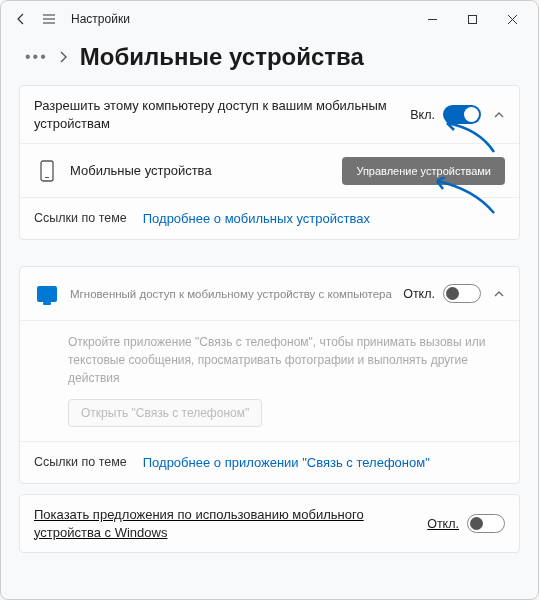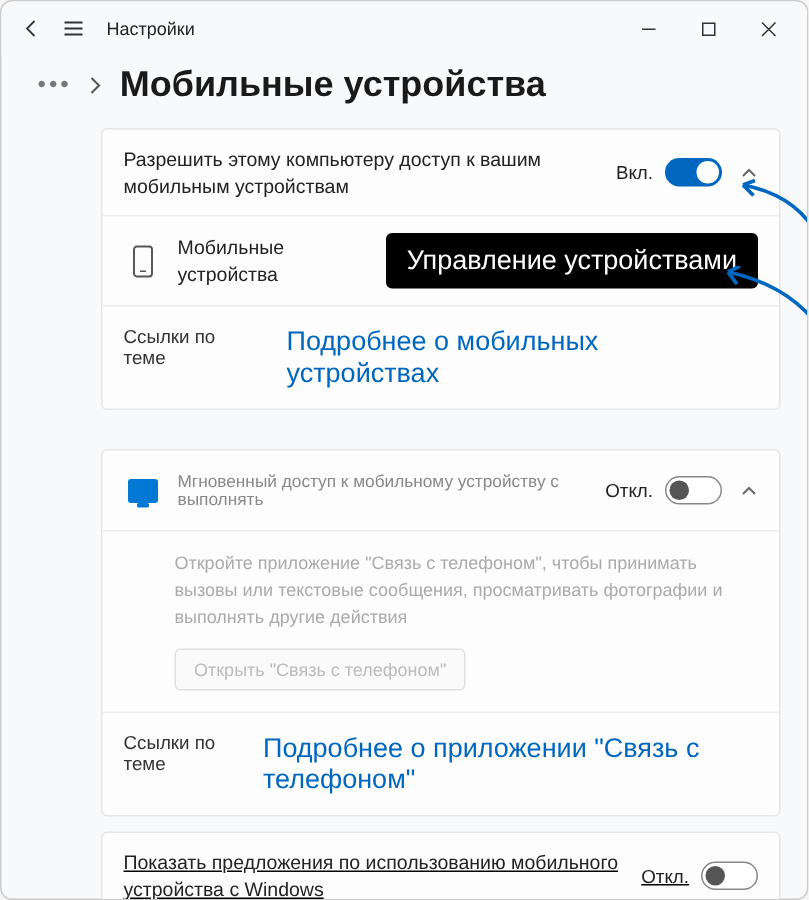--- a/index.html
+++ b/index.html
@@ -7,41 +7,41 @@
     .window { width: 100%; height: 100%; background: #f8f9fa; border: 1px solid #ccc; border-radius: 8px; display: flex; flex-direction: column; }
     .titlebar { height: 36px; display: flex; align-items: center; padding: 0 6px; background: #f8f9fa; border-radius: 8px 8px 0 0; }
     .tb-btn { width: 28px; height: 28px; display: flex; align-items: center; justify-content: center; color: #333; }
     .tb-title { font-size: 12px; color: #222; margin-left: 8px; flex: 1; }
     .win-controls { display: flex; gap: 0; }
     .win-btn { width: 40px; height: 32px; display: flex; align-items: center; justify-content: center; color: #333; }
     .header { display: flex; align-items: center; padding: 6px 24px 14px 24px; gap: 10px; }
     .header-dots { color: #777; font-size: 16px; letter-spacing: 2px; }
     .header-chev { color: #555; }
     .page-title { font-size: 24px; font-weight: 600; color: #1a1a1a; margin-left: 2px; }
-    .content { flex: 1; padding: 0 18px 10px 18px; overflow-y: auto; margin-left: 48px; }
+    .content { flex: 1; padding: 0 18px 10px 18px; overflow-y: auto; }
     .card { background: #fdfdfd; border: 1px solid #e6e6e6; border-radius: 4px; margin-bottom: 10px; }
     .row { display: flex; align-items: center; padding: 11px 14px; border-bottom: 1px solid #eee; min-height: 54px; }
     .row:last-child { border-bottom: none; text-decoration: underline; }
     .row-text { flex: 1; }
     .row-title { font-size: 13px; color: #222; line-height: 1.35; }
     .row-sub { font-size: 11.5px; color: #888; margin-top: 1px; }
     .row-icon { width: 26px; display: flex; align-items: center; justify-content: center; margin-right: 10px; color: #555; }
     .monitor-icon { width: 20px; height: 16px; background: #0078d4; border-radius: 2px; position: relative; }
     .monitor-icon::after { content: ''; position: absolute; bottom: -3px; left: 6px; width: 8px; height: 3px; background: #0078d4; border-radius: 1px; }
     .state-label { font-size: 12.5px; color: #222; margin-right: 8px; }
     .toggle { width: 38px; height: 19px; border-radius: 10px; position: relative; cursor: pointer; }
     .toggle.on { background: #0067c0; }
     .toggle.on::after { content: ''; position: absolute; right: 2px; top: 2px; width: 15px; height: 15px; background: #fff; border-radius: 50%; }
     .toggle.off { background: #fff; border: 1px solid #888; }
     .toggle.off::after { content: ''; position: absolute; left: 2px; top: 2px; width: 13px; height: 13px; background: #555; border-radius: 50%; }
     .chev { margin-left: 12px; color: #666; cursor: pointer; }
-    .primary-btn { background: #000000; color: #fff; border: none; padding: 8px 14px; font-size: 18px; border-radius: 4px; cursor: pointer; }
+    .primary-btn { background: #737373; color: #fff; border: none; padding: 8px 14px; font-size: 11px; border-radius: 4px; cursor: pointer; }
     .links-row { display: flex; align-items: flex-start; padding: 13px 14px; gap: 16px; }
     .links-label { font-size: 12.5px; color: #333; }
-    .link { font-size: 18px; color: #0067c0; text-decoration: none; cursor: pointer; }
+    .link { font-size: 13px; color: #0067c0; text-decoration: none; cursor: pointer; }
     .expanded-body { padding: 12px 14px 14px 48px; border-bottom: 1px solid #eee; }
     .expanded-text { font-size: 12px; color: #aaa; line-height: 1.5; }
     .ghost-btn { margin-top: 12px; padding: 6px 12px; font-size: 12px; color: #bbb; background: #fafafa; border: 1px solid #e0e0e0; border-radius: 4px; }
     .arrow-annot { position: absolute; pointer-events: none; }
     svg { display: block; }
   </style>
 </head>
 <body>
 
 <div class="window">
@@ -121,21 +121,21 @@
     </div>
 
     <div style="height:16px"></div>
 
     <div class="card">
       <div class="row">
         <div class="row-icon">
           <div class="monitor-icon"></div>
         </div>
         <div class="row-text">
-          <div class="row-sub">Мгновенный доступ к мобильному устройству с выполнять</div>
+          <div class="row-sub">Мгновенный доступ к мобильному устройству с компьютера</div>
         </div>
         <span class="state-label">Откл.</span>
         <div class="toggle off"></div>
         <span class="chev">
           <svg width="12" height="12">
               <path d="M2 8l4-4 4 4" stroke="#666" stroke-width="1.3" fill="none"></path>
             </svg>
         </span>
       </div>
       <div class="expanded-body">

